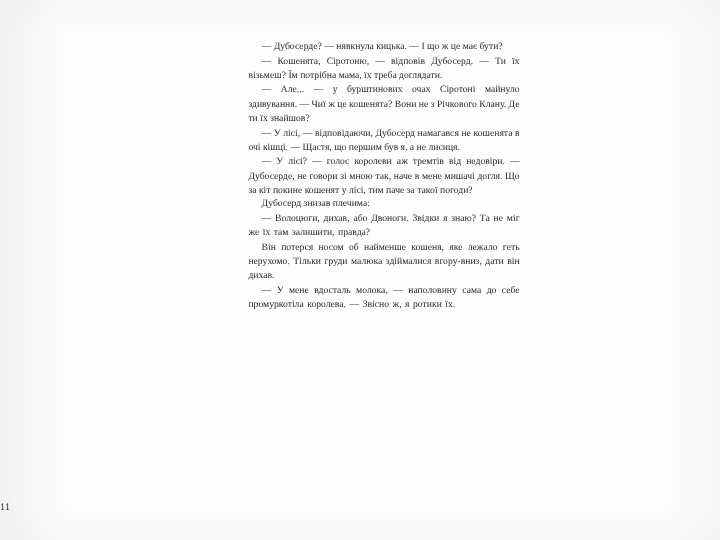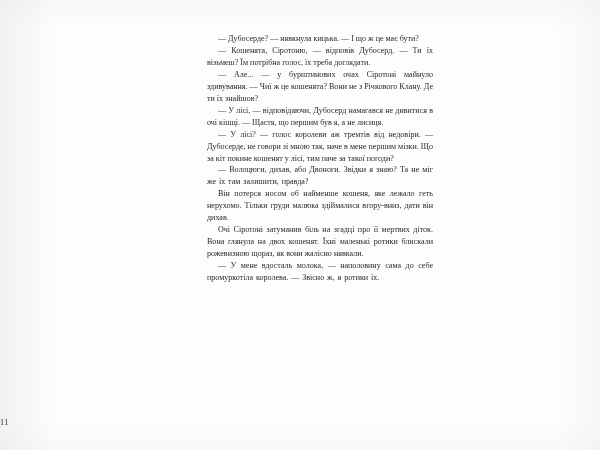--- a/index.html
+++ b/index.html
@@ -80,35 +80,35 @@
 <body>
 
 <div id="page-sheet">
 
   <div id="paper-tone"></div>
 
   <div id="text-column">
 
     <p class="para">— Дубосерде? — нявкнула кицька. — І що ж це має бути?</p>
 
-    <p class="para">— Кошенята, Сіротоню, — відповів Дубосерд. — Ти їх візьмеш? Їм потрібна голос, їх треба догля­дати.</p>
+    <p class="para">— Кошенята, Сіротоню, — відповів Дубосерд. — Ти їх візьмеш? Їм потрібна мама, їх треба догля­дати.</p>
 
     <p class="para">— Але... — у бурштинових очах Сіротоні май­нуло здивування. — Чиї ж це кошенята? Вони не з Річкового Клану. Де ти їх знайшов?</p>
 
-    <p class="para">— У лісі, — відповідаючи, Дубосерд намагався не дивитися в очі кішці. — Щастя, що першим був я, а не лисиця.</p>
+    <p class="para">— У лісі, — відповідаючи, Дубосерд намагався не кошенята в очі кішці. — Щастя, що першим був я, а не лисиця.</p>
 
-    <p class="para">— У лісі? — голос королеви аж тремтів від не­довіри. — Дубосерде, не говори зі мною так, наче в мене першим мізки. Що за кіт покине кошенят у лісі, тим паче за такої погоди?</p>
+    <p class="para">— У лісі? — голос королеви аж тремтів від не­довіри. — Дубосерде, не говори зі мною так, наче в мене мишачі догля. Що за кіт покине кошенят у лісі, тим паче за такої погоди?</p>
 
+    <p class="para">Дубосерд знизав плечима:</p>
 
     <p class="para wide">— Волоцюги, дихав, або Двоноги. Звідки я знаю? Та не міг же їх там залишити, правда?</p>
 
     <p class="para">Він потерся носом об найменше кошеня, яке лежало геть нерухомо. Тільки груди малюка здій­малися вгору-вниз, дати він дихав.</p>
 
 
-    <p class="para">Очі Сіротоні затуманив біль на згадці про її мертвих діток. Вона глянула на двох кошенят. Їхні маленькі ротики блискали рожевизною щораз, як вони жалісно нявкали.</p>
 
     <p class="para wide">— У мене вдосталь молока, — наполовину сама до себе промуркотіла королева. — Звісно ж, я ротики їх.</p>
 
 
   </div>
 
   <div id="folio">11</div>
 
 </div>
 

